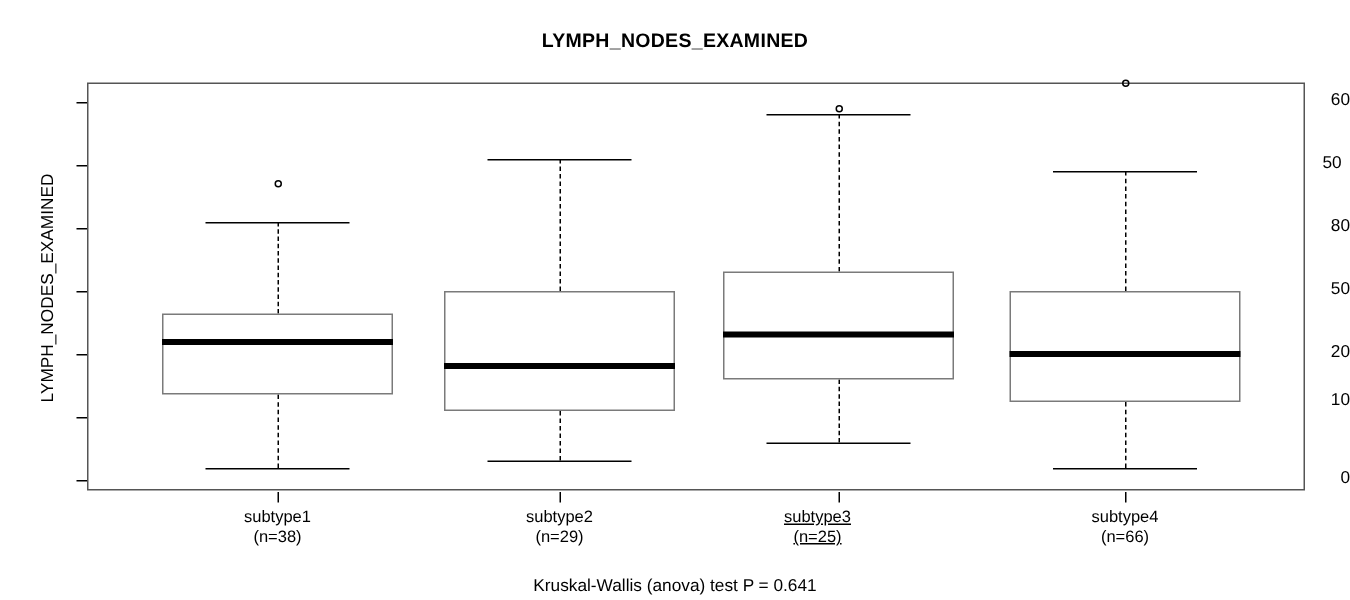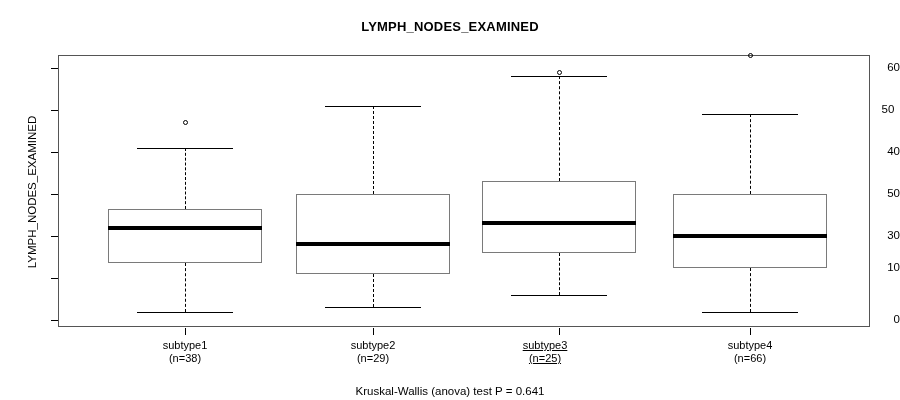--- a/index.html
+++ b/index.html
@@ -130,25 +130,25 @@
 
   <div id="chart-title">LYMPH_NODES_EXAMINED</div>
 
   <div id="y-axis-title">LYMPH_NODES_EXAMINED</div>
 
   <div id="y-axis">
       <div class="y-tick-label" style="top: 320px;">0</div>
       <div class="y-tick-mark" style="top: 320px;"></div>
       <div class="y-tick-label" style="top: 268px;">10</div>
       <div class="y-tick-mark" style="top: 278px;"></div>
-      <div class="y-tick-label" style="top: 236px;">30</div>
+      <div class="y-tick-label" style="top: 236px;">20</div>
       <div class="y-tick-mark" style="top: 236px;"></div>
       <div class="y-tick-label" style="top: 194px;">50</div>
       <div class="y-tick-mark" style="top: 194px;"></div>
-      <div class="y-tick-label" style="top: 152px;">40</div>
+      <div class="y-tick-label" style="top: 152px;">80</div>
       <div class="y-tick-mark" style="top: 152px;"></div>
       <div class="y-tick-label" style="top: 110px; text-align: center;">50</div>
       <div class="y-tick-mark" style="top: 110px;"></div>
       <div class="y-tick-label" style="top: 68px;">60</div>
       <div class="y-tick-mark" style="top: 68px;"></div>
     </div>
   <div id="x-axis">
       <div class="x-tick-mark" style="left: 185px;"></div>
       <div class="x-label" style="left: 105px;">
         <span class="nline">subtype1</span>

